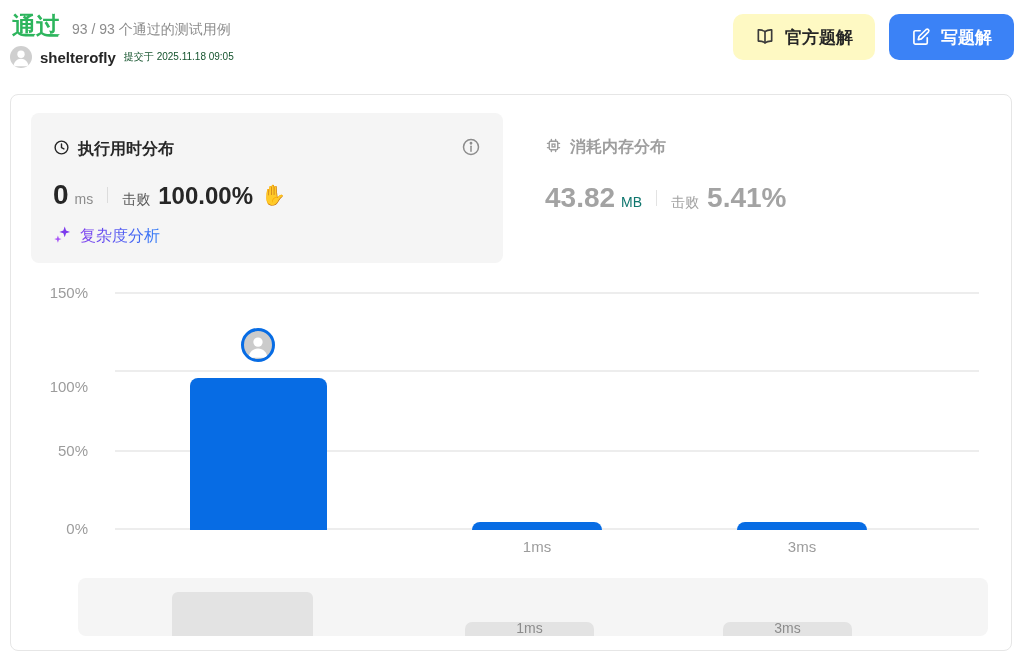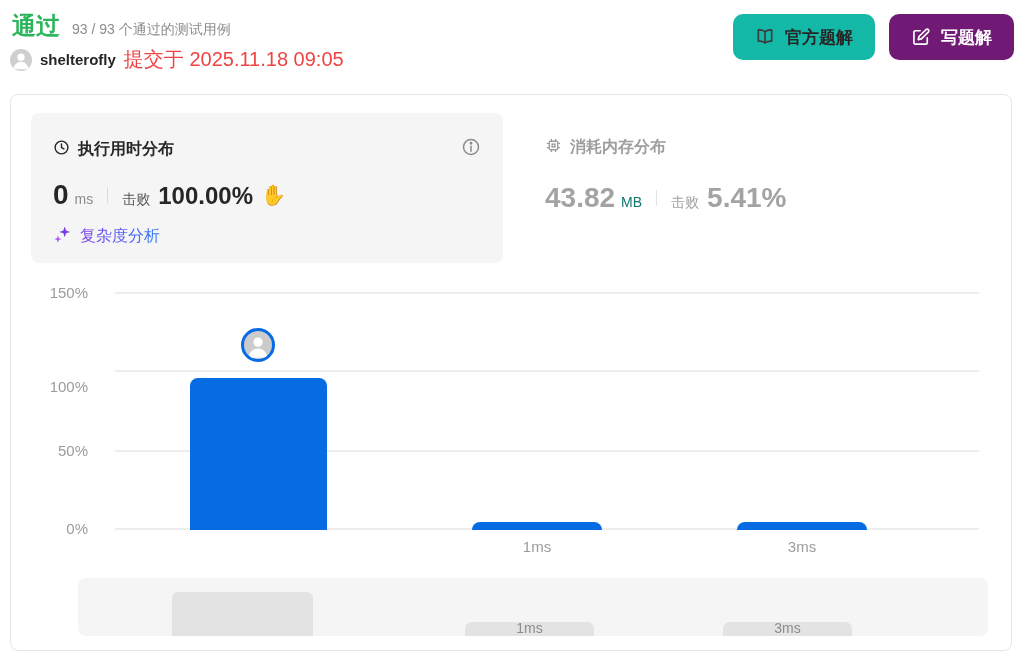--- a/index.html
+++ b/index.html
@@ -8,27 +8,27 @@
   .abs { position:absolute; }
   body { position:relative; }
 
   
   .status-row { left:12px; top:10px; display:flex; align-items:baseline; gap:12px; }
   .status-passed { font-size:24px; font-weight:700; color:#2db55d; }
   .status-cases { font-size:14px; color:#8c8c8c; }
   .user-row { left:10px; top:46px; display:flex; align-items:center; gap:8px; }
   .mini-avatar { width:22px; height:22px; border-radius:50%; background:#cfcfcf; overflow:hidden; flex:none; }
   .username { font-size:15px; font-weight:700; color:#262626; }
-  .submitted { font-size:20px; color:#ef4444; }
+  .submitted { font-size:10px; color:#14532d; }
 
   .header-buttons { right:6px; top:14px; display:flex; gap:14px; }
   .btn { height:46px; display:flex; align-items:center; gap:10px; padding:0 22px;
          border-radius:10px; font-size:17px; font-weight:600; border:none; cursor:pointer; }
-  .btn-official { background:#14b8a6; color:#262626; }
-  .btn-write { background:#701a75; color:#ffffff; }
+  .btn-official { background:#fef9c3; color:#262626; }
+  .btn-write { background:#3b82f6; color:#ffffff; }
   .btn svg { display:block; }
 
   
   .card { left:10px; top:94px; width:1002px; height:557px; background:#fff;
           border:1px solid #e6e6e6; border-radius:8px; overflow:hidden; }
 
   
   .runtime-panel { left:20px; top:18px; width:472px; height:150px; background:#f5f5f5;
                    border-radius:8px; cursor:pointer; }
   .panel-title-row { left:22px; top:26px; display:flex; align-items:center; gap:8px;

